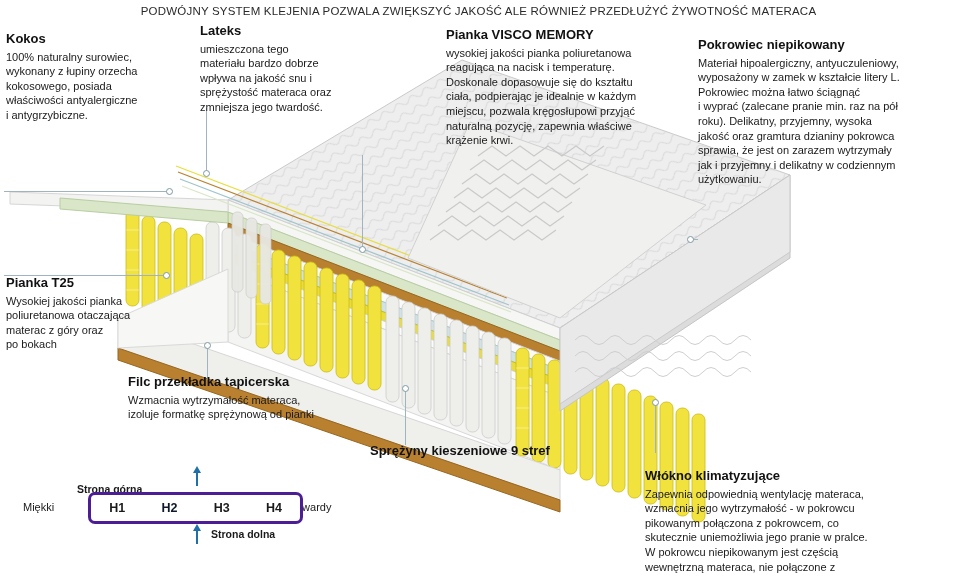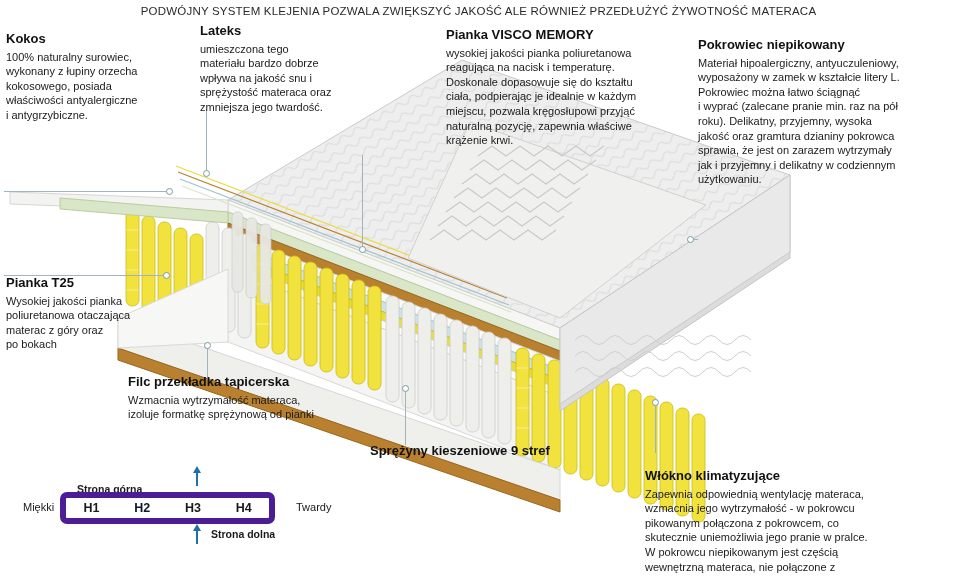--- a/index.html
+++ b/index.html
@@ -76,25 +76,25 @@
     left: 0;
     top: 0;
     width: 957px;
     height: 576px;
     pointer-events: none;
   }
 
   
   .scale-box {
     position: absolute;
-    left: 60px;
+    left: 88px;
     top: 492px;
     width: 215px;
     height: 32px;
-    border: 6px solid #4c1d95;
+    border: 3px solid #4c1d95;
     border-radius: 7px;
     background: #ffffff;
     box-sizing: border-box;
     display: flex;
     align-items: center;
   }
   .scale-cell {
     flex: 1 1 0;
     text-align: center;
     font-size: 12.5px;

